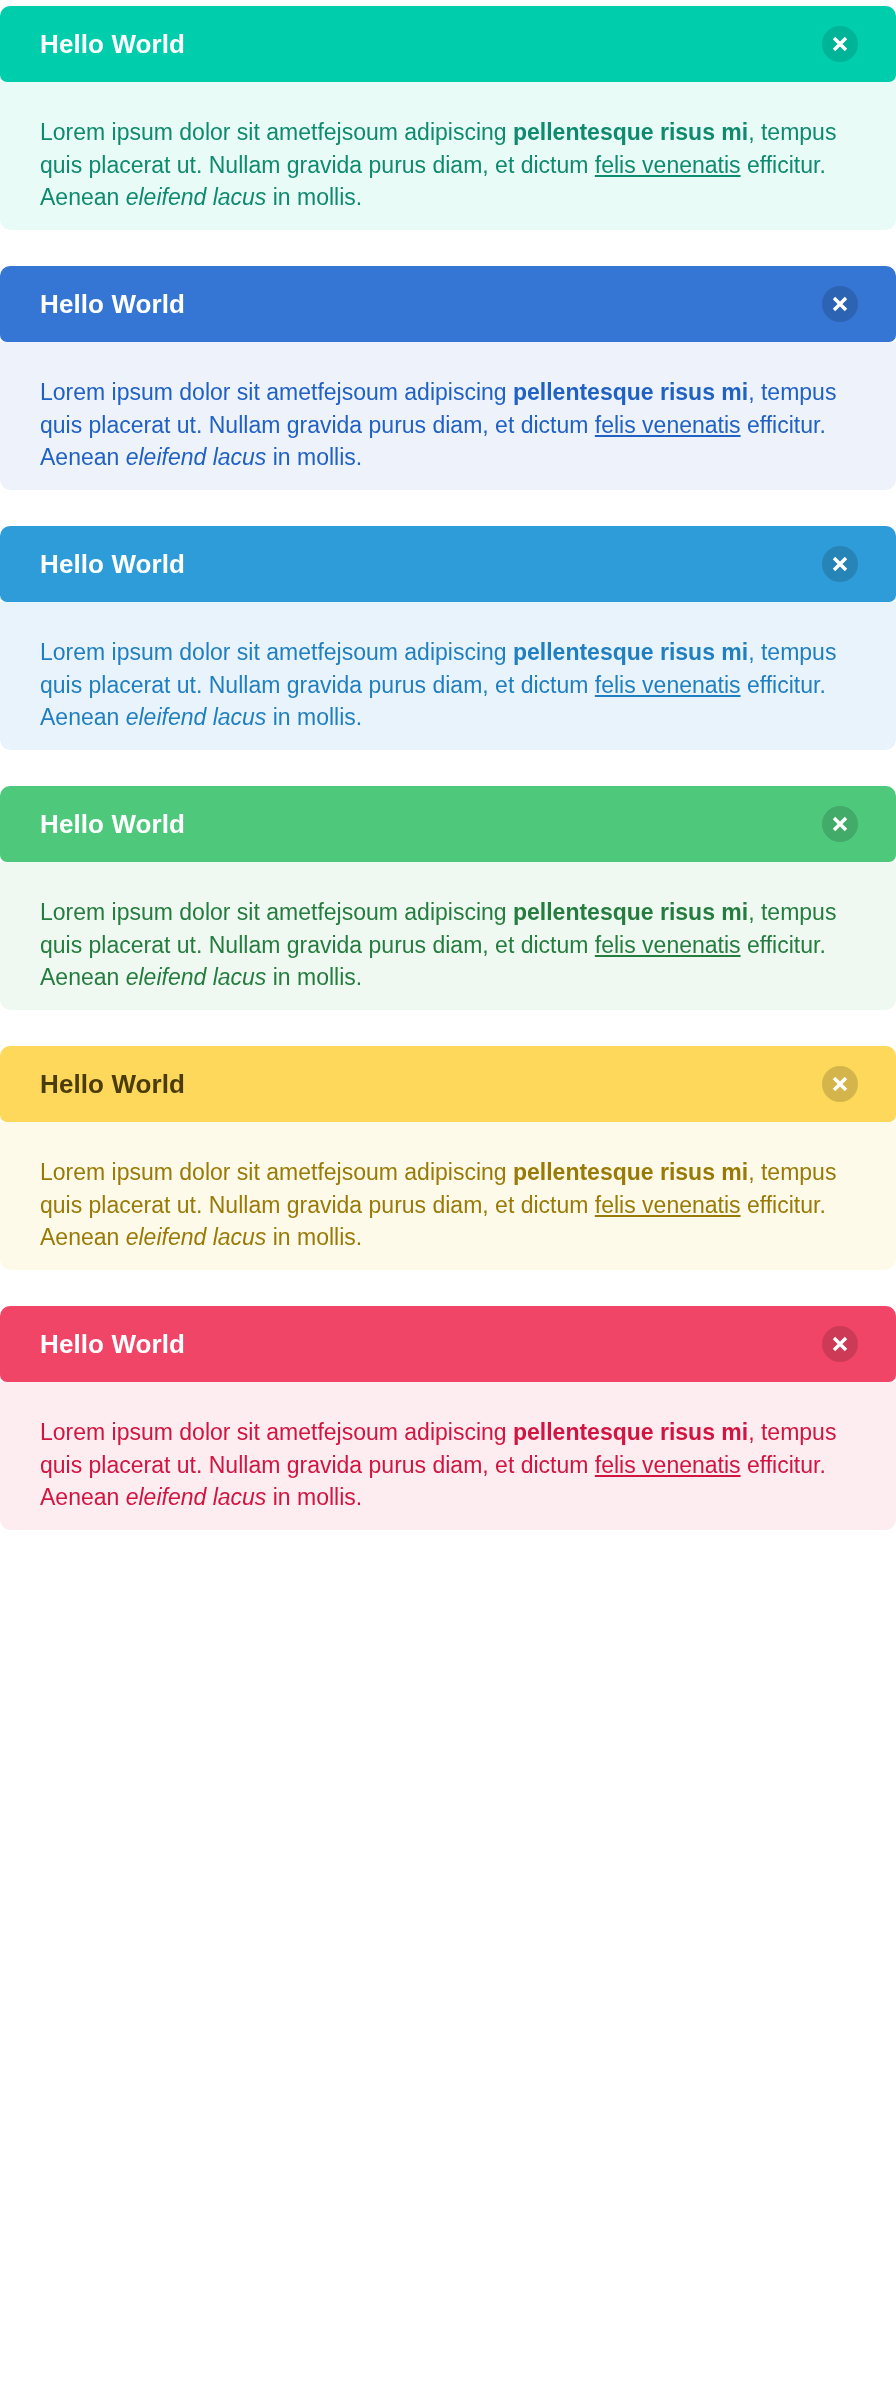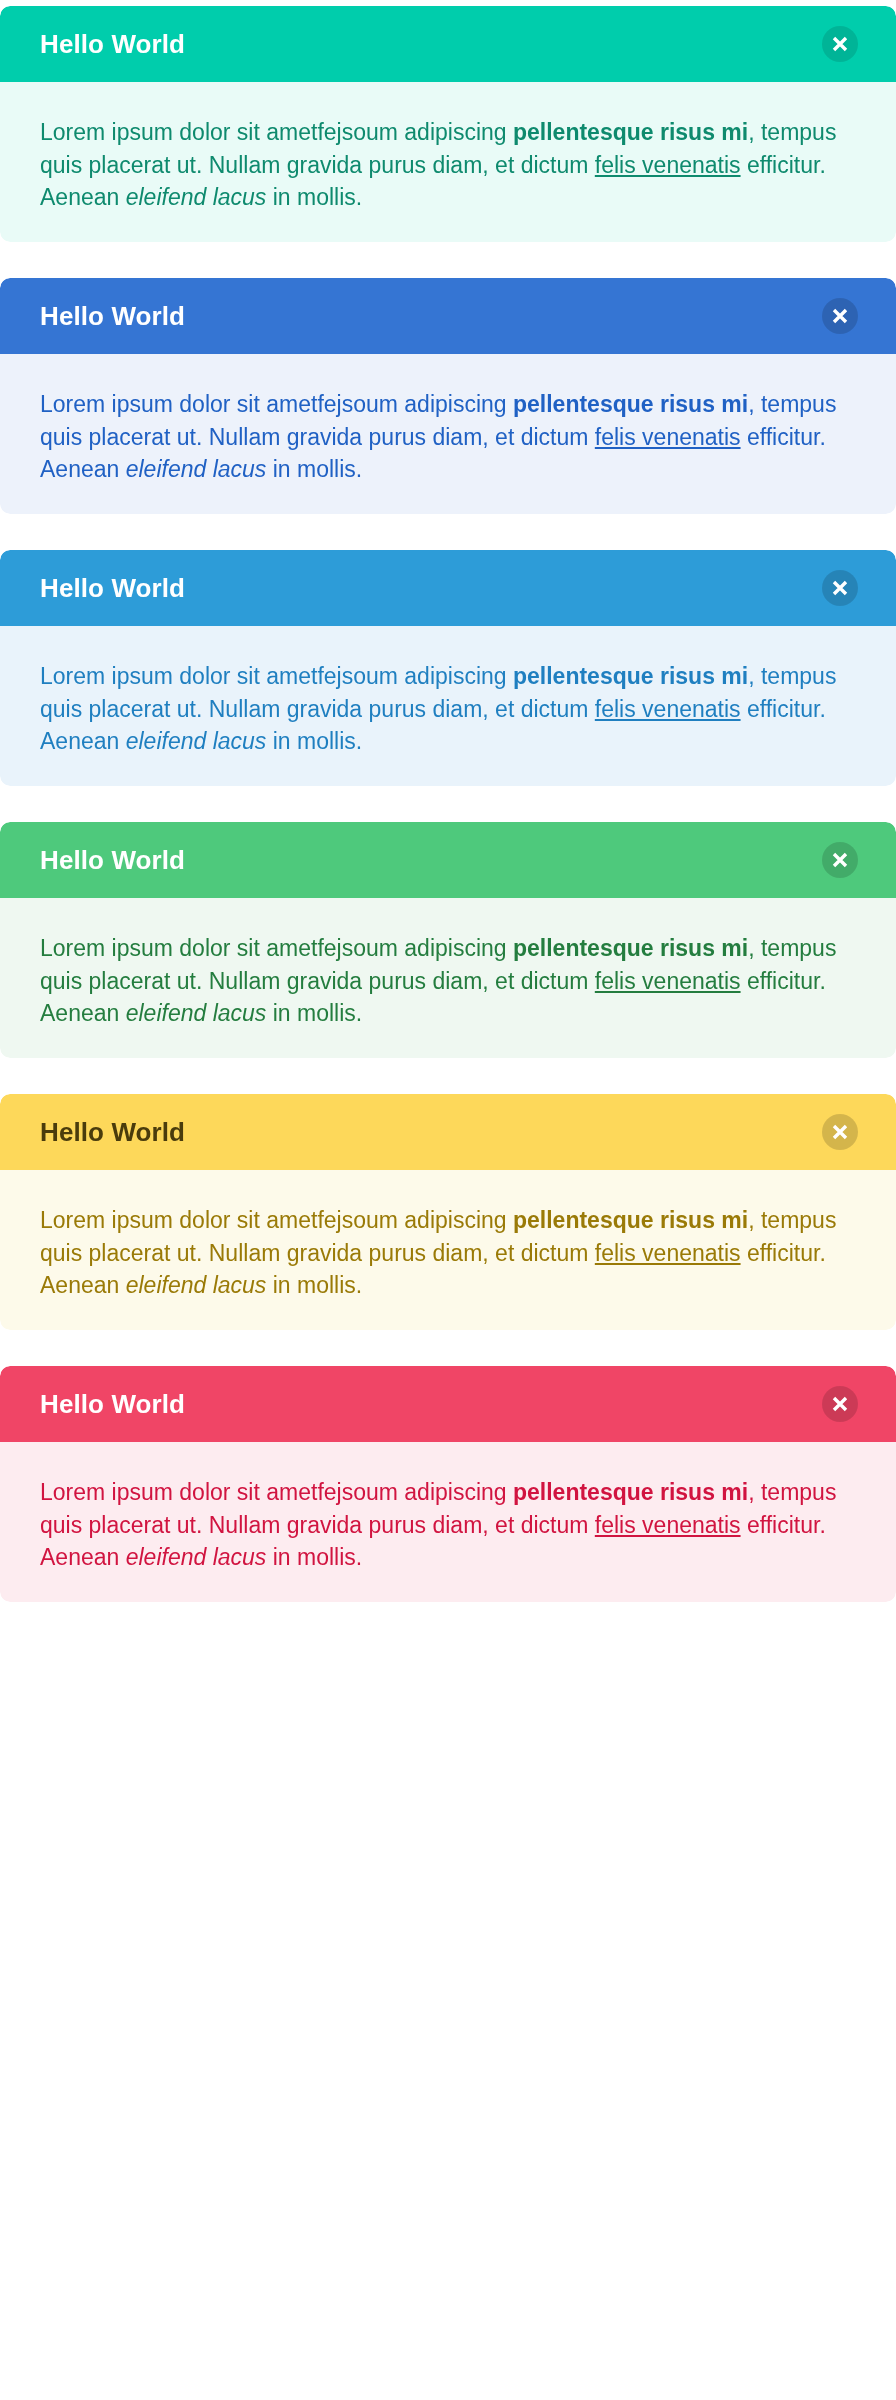--- a/index.html
+++ b/index.html
@@ -29,20 +29,21 @@
   .alert:last-child { margin-bottom: 0; }
 
   .alert-header {
     position: relative;
     height: 76px;
     display: flex;
     align-items: center;
     padding: 0 40px;
     border-top-left-radius: 10px;
     border-top-right-radius: 10px;
+    border-radius: 7px;
   }
 
   .alert-title {
     font-size: 26px;
     font-weight: bold;
     letter-spacing: 0.1px;
     line-height: 1;
   }
 
   .close-button {
@@ -61,21 +62,21 @@
     cursor: pointer;
   }
   .close-glyph {
     display: block;
     width: 36px;
     height: 36px;
   }
   .close-glyph svg { display: block; }
 
   .alert-body {
-    padding: 34px 40px 28px 40px;
+    padding: 34px 40px 16px 40px;
     border-bottom-left-radius: 10px;
     border-bottom-right-radius: 10px;
   }
   .alert-text {
     margin: 0;
     font-size: 23px;
     line-height: 1.42;
     font-weight: normal;
   }
   .alert-text b { font-weight: bold; }

